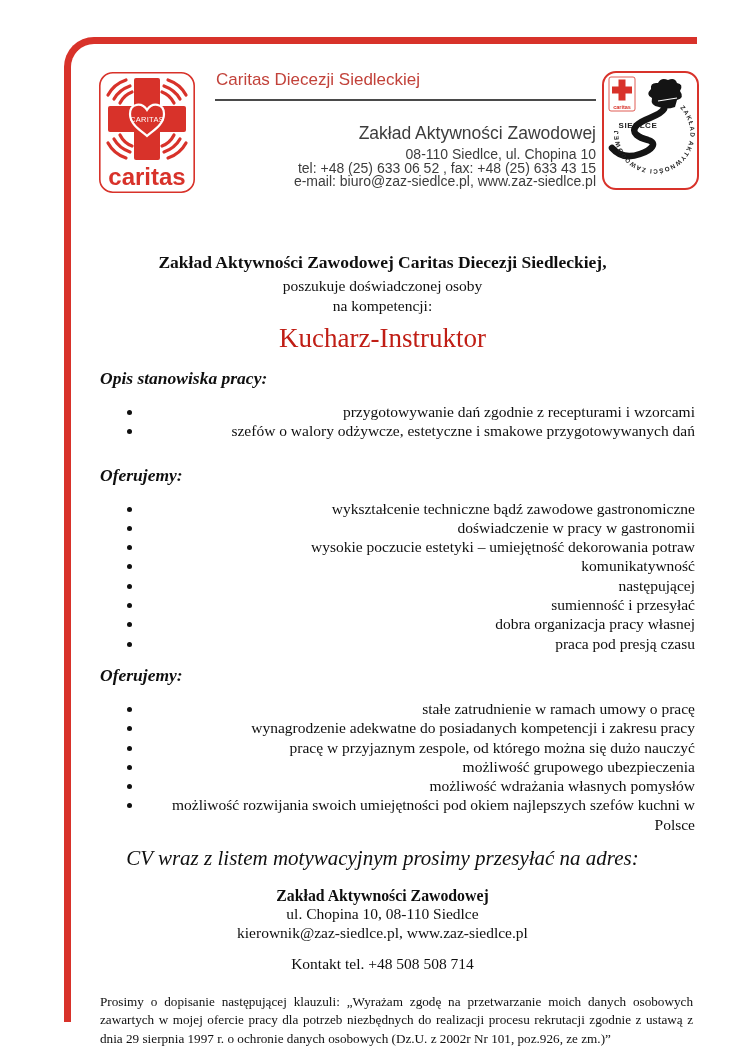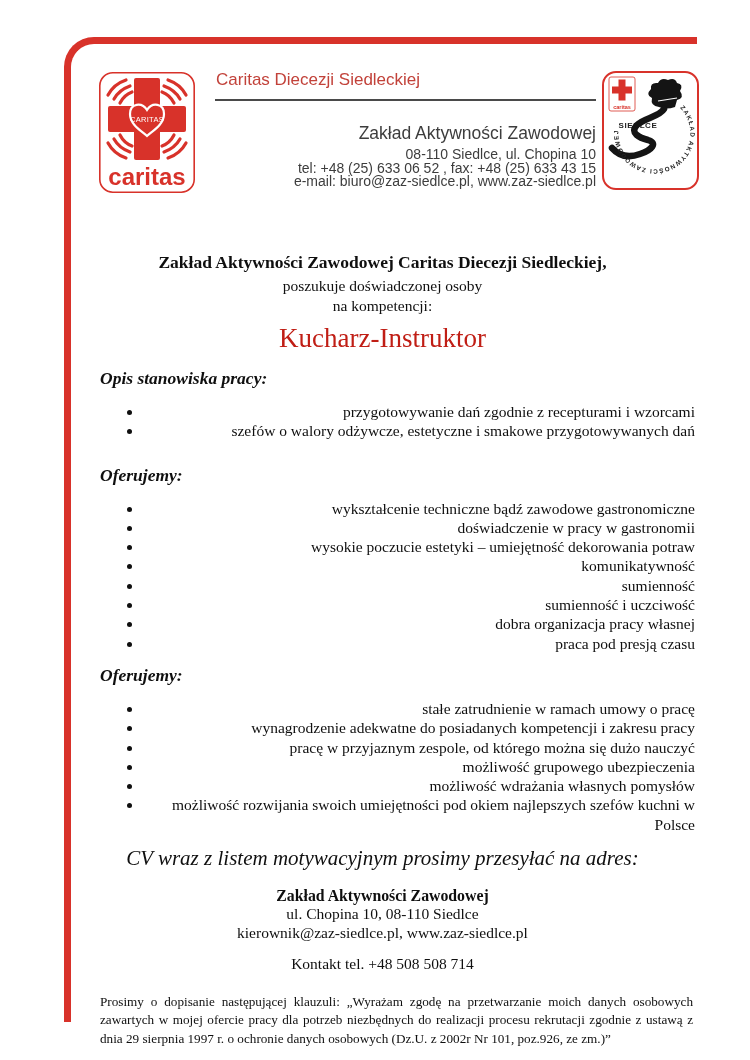--- a/index.html
+++ b/index.html
@@ -141,22 +141,22 @@
       <li>przygotowywanie dań zgodnie z recepturami i wzorcami</li>
       <li>szefów o walory odżywcze, estetyczne i smakowe przygotowywanych dań</li>
     </ul>
 
     <h2 class="sec-h mid">Oferujemy:</h2>
     <ul class="bullets">
       <li>wykształcenie techniczne bądź zawodowe gastronomiczne</li>
       <li>doświadczenie w pracy w gastronomii</li>
       <li>wysokie poczucie estetyki – umiejętność dekorowania potraw</li>
       <li>komunikatywność</li>
-      <li>sumienność</li>
-      <li>sumienność i uczciwość</li>
+      <li>następującej</li>
+      <li>sumienność i przesyłać</li>
       <li>dobra organizacja pracy własnej</li>
       <li>praca pod presją czasu</li>
     </ul>
 
     <h2 class="sec-h last">Oferujemy:</h2>
     <ul class="bullets">
       <li>stałe zatrudnienie w ramach umowy o pracę</li>
       <li>wynagrodzenie adekwatne do posiadanych kompetencji i zakresu pracy</li>
       <li>pracę w przyjaznym zespole, od którego można się dużo nauczyć</li>
       <li>możliwość grupowego ubezpieczenia</li>

